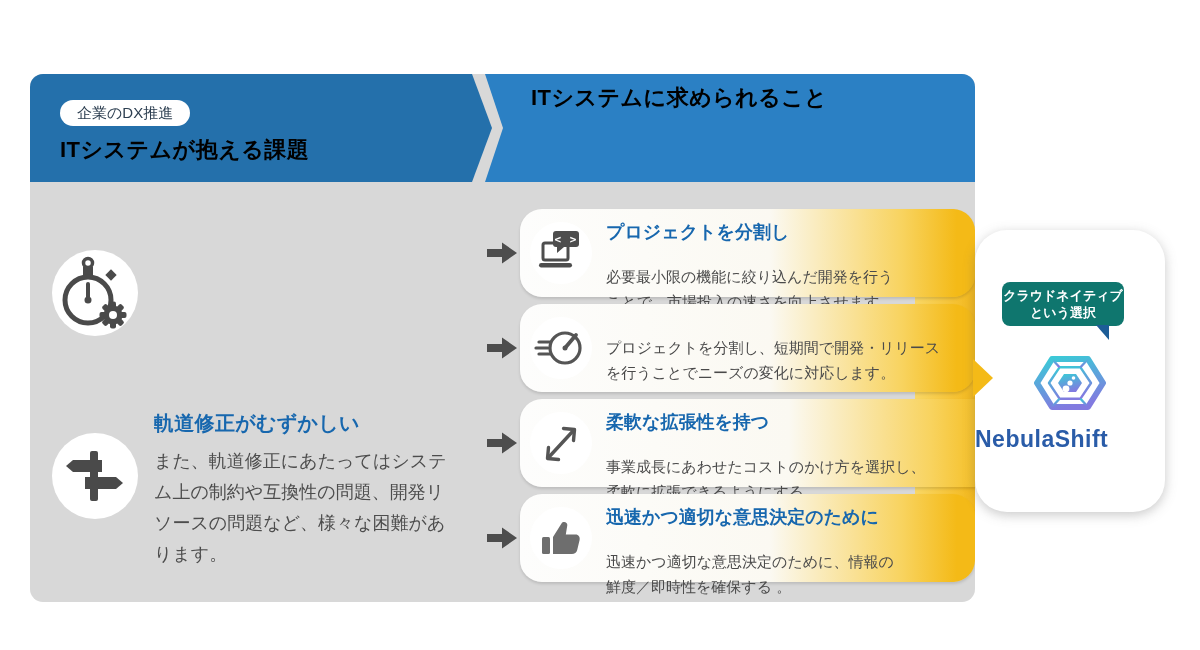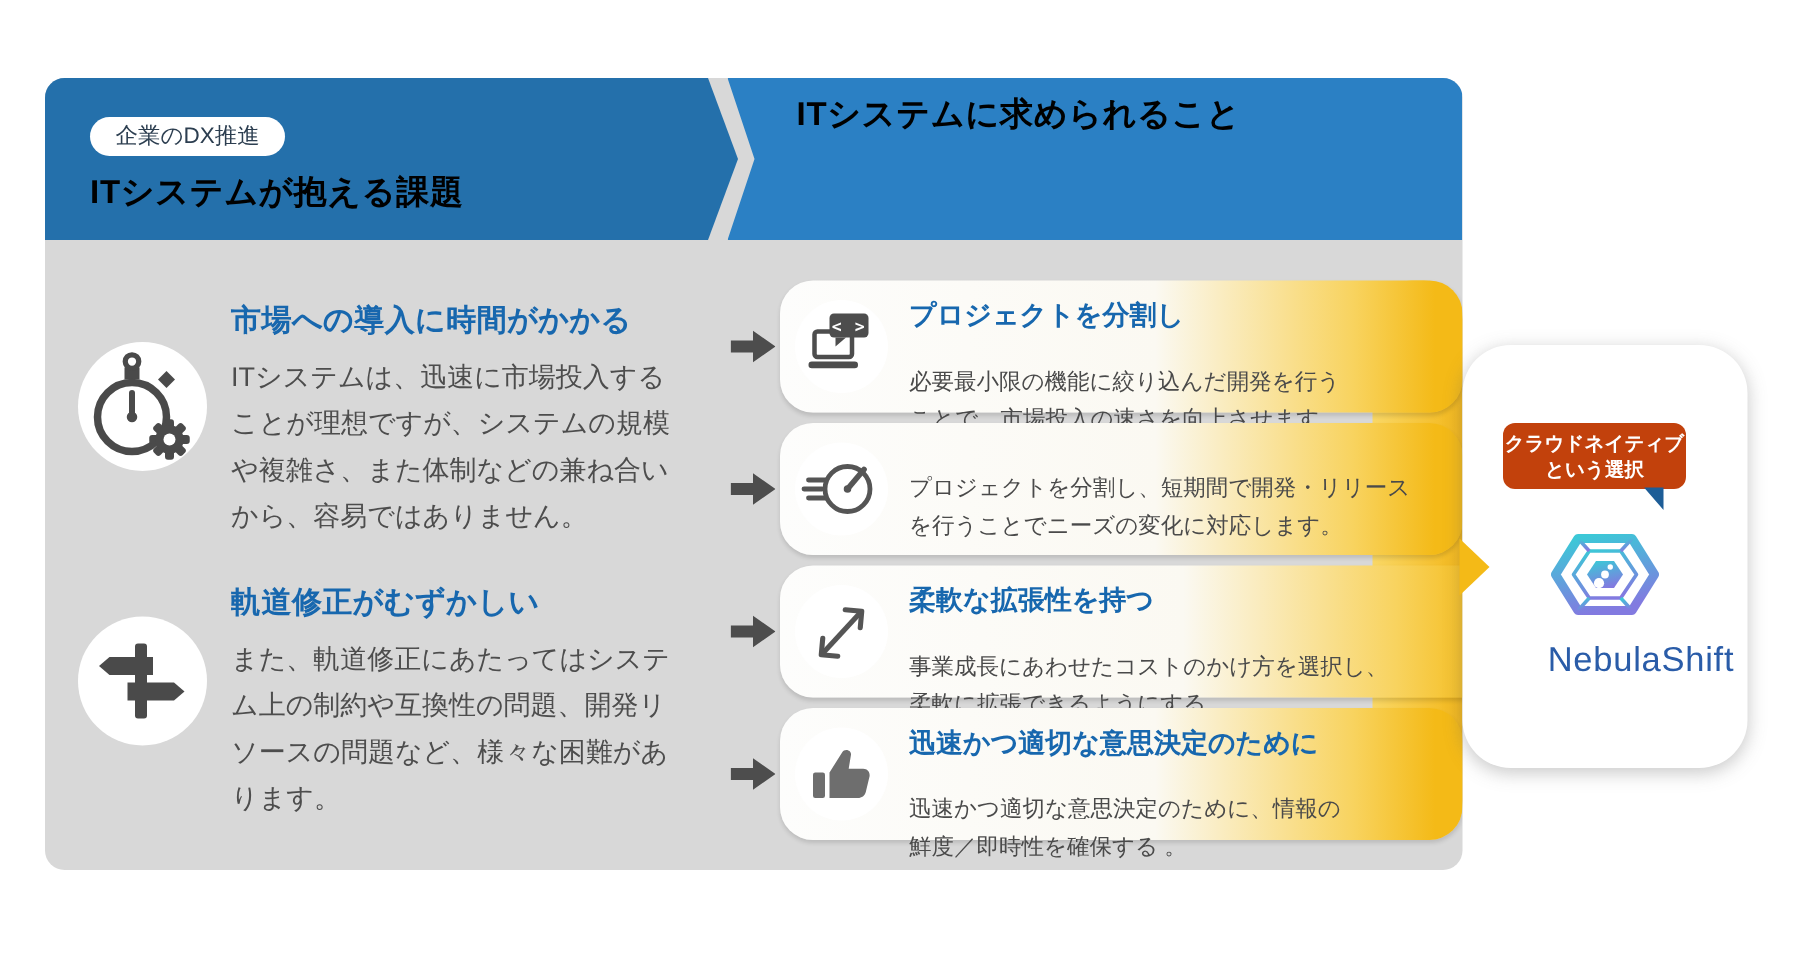--- a/index.html
+++ b/index.html
@@ -1,19 +1,19 @@
 <!DOCTYPE html>
 <html><head>
 <meta charset="utf-8">
 <style>
   html,body{margin:0;padding:0;background:#fff;}
   .canvas{position:relative;width:1200px;height:650px;background:#fff;overflow:hidden;
           font-family:"Liberation Sans","DejaVu Sans",sans-serif;}
   
-  .panel{position:absolute;left:30px;top:52px;width:945px;height:528px;
+  .panel{position:absolute;left:30px;top:74px;width:945px;height:528px;
          background:#d8d8d8;border-radius:13px;overflow:hidden;}
   
   .hdr{position:absolute;top:0;height:108px;box-sizing:border-box;}
   .hdr-left{left:0;width:462px;background:#2470ab;padding-left:30px;
             clip-path:polygon(0 0,calc(100% - 20px) 0,100% 50%,calc(100% - 20px) 100%,0 100%);}
   .hdr-right{left:455px;width:490px;background:#2b80c4;padding-left:46px;
              clip-path:polygon(0 0,100% 0,100% 100%,0 100%,18px 50%);}
   .badge{display:inline-block;margin-top:26px;background:#fff;color:#2c3e50;
          border-radius:15px;padding:3px 17px;font-size:15px;line-height:20px;}
   .hdr-title{margin-top:9px;color:#000000;font-size:22px;font-weight:bold;letter-spacing:.5px;}
@@ -34,27 +34,27 @@
   .a-circle{position:absolute;left:10px;top:13px;width:62px;height:62px;border-radius:50%;background:#fff;}
   .a-text{position:absolute;left:86px;top:11px;width:360px;}
   .a-title{font-size:18px;font-weight:bold;color:#1767ae;}
   .a-body{margin-top:20px;font-size:15px;color:#4a4a4a;line-height:25px;white-space:pre-line;}
   
   .tip{position:absolute;left:973px;top:359px;width:0;height:0;z-index:5;
        border-left:20px solid #f4ba17;border-top:19px solid transparent;border-bottom:19px solid transparent;}
   
   .result-card{position:absolute;left:975px;top:230px;width:190px;height:282px;background:#fff;
                border-radius:32px;box-shadow:0 3px 12px rgba(100,100,100,.35);z-index:3;}
-  .bubble{position:absolute;left:27px;top:52px;width:122px;background:#c2410c;color:#fff;
+  .bubble{position:absolute;left:27px;top:52px;width:122px;background:#0f766e;color:#fff;
           border-radius:8px;padding:5px 0;text-align:center;font-size:13px;font-weight:bold;line-height:17px;}
   .bubble-tail{position:absolute;right:15px;top:100%;margin-top:-1px;width:0;height:0;
                border-top:15px solid #1d5d97;border-left:13px solid transparent;}
   .logo{position:absolute;left:59px;top:126px;}
-  .brand{position:absolute;left:0;top:196px;width:100%;text-align:center;
-         font-size:23px;font-weight:normal;color:#2a5ca8;letter-spacing:.5px;padding-left:24px;}
+  .brand{position:absolute;left:0;top:196px;width:100%;text-align:left;
+         font-size:23px;font-weight:bold;color:#2a5ca8;letter-spacing:.5px;}
 </style>
 </head>
 <body>
 
 <div class="canvas">
 
   <div class="panel">
 
     <div class="hdr hdr-left">
       <div class="badge">企業のDX推進</div>
@@ -76,27 +76,20 @@
           <g fill="#4a4a4a">
             <rect x="-3" y="-13.5" width="6" height="27" rx="2"></rect>
             <rect x="-3" y="-13.5" width="6" height="27" rx="2" transform="rotate(45)"></rect>
             <rect x="-3" y="-13.5" width="6" height="27" rx="2" transform="rotate(90)"></rect>
             <rect x="-3" y="-13.5" width="6" height="27" rx="2" transform="rotate(135)"></rect>
             <circle r="9.5"></circle>
           </g>
           <circle r="4" fill="#fff"></circle>
         </g>
       </svg>
-    </div>
-    <div class="p-text" style="left:124px;top:148px;">
-      <div class="p-title">市場への導入に時間がかかる</div>
-      <div class="p-body">ITシステムは、迅速に市場投入する
-ことが理想ですが、システムの規模
-や複雑さ、また体制などの兼ね合い
-から、容易ではありません。</div>
     </div>
 
     <div class="p-circle" style="left:22px;top:359px;">
       <svg width="86" height="86" viewBox="0 0 86 86">
         <rect x="38" y="18" width="8" height="50" rx="2" fill="#4a4a4a"></rect>
         <polygon points="50,27 50,39 21,39 14,33 21,27" fill="#4a4a4a"></polygon>
         <polygon points="33,44 64,44 71,50 64,56 33,56" fill="#4a4a4a"></polygon>
       </svg>
     </div>
     <div class="p-text" style="left:124px;top:336px;">

